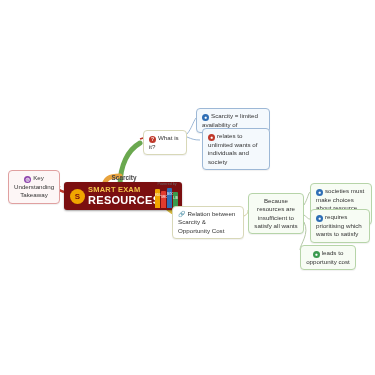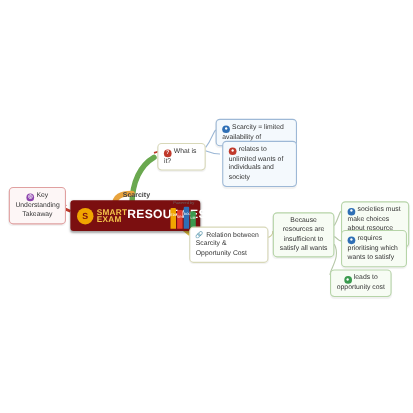--- a/index.html
+++ b/index.html
@@ -24,21 +24,21 @@
     padding-left:6px;
     box-shadow:0 1px 2px rgba(0,0,0,.35);
   }
   .central .logo-mark{
     width:15px;height:15px;border-radius:50%;
     background:#f0a500;
     display:flex;align-items:center;justify-content:center;
     font-size:8px;color:#7b0f10;font-weight:bold;
     margin-right:3px;flex:0 0 auto;
   }
-  .central .logo-text{display:flex;flex-direction:row;line-height:1;}
+  .central .logo-text{display:flex;flex-direction:column;line-height:1;}
   .central .logo-text .l1{
     font-size:7.5px;color:#f3c34a;font-weight:bold;letter-spacing:.2px;
   }
   .central .logo-text .l2{
     font-size:11px;color:#ffffff;font-weight:bold;letter-spacing:.3px;margin-top:1px;
   }
 
   
   .bookwrap{
     left:150px;top:183px;width:34px;height:28px;

